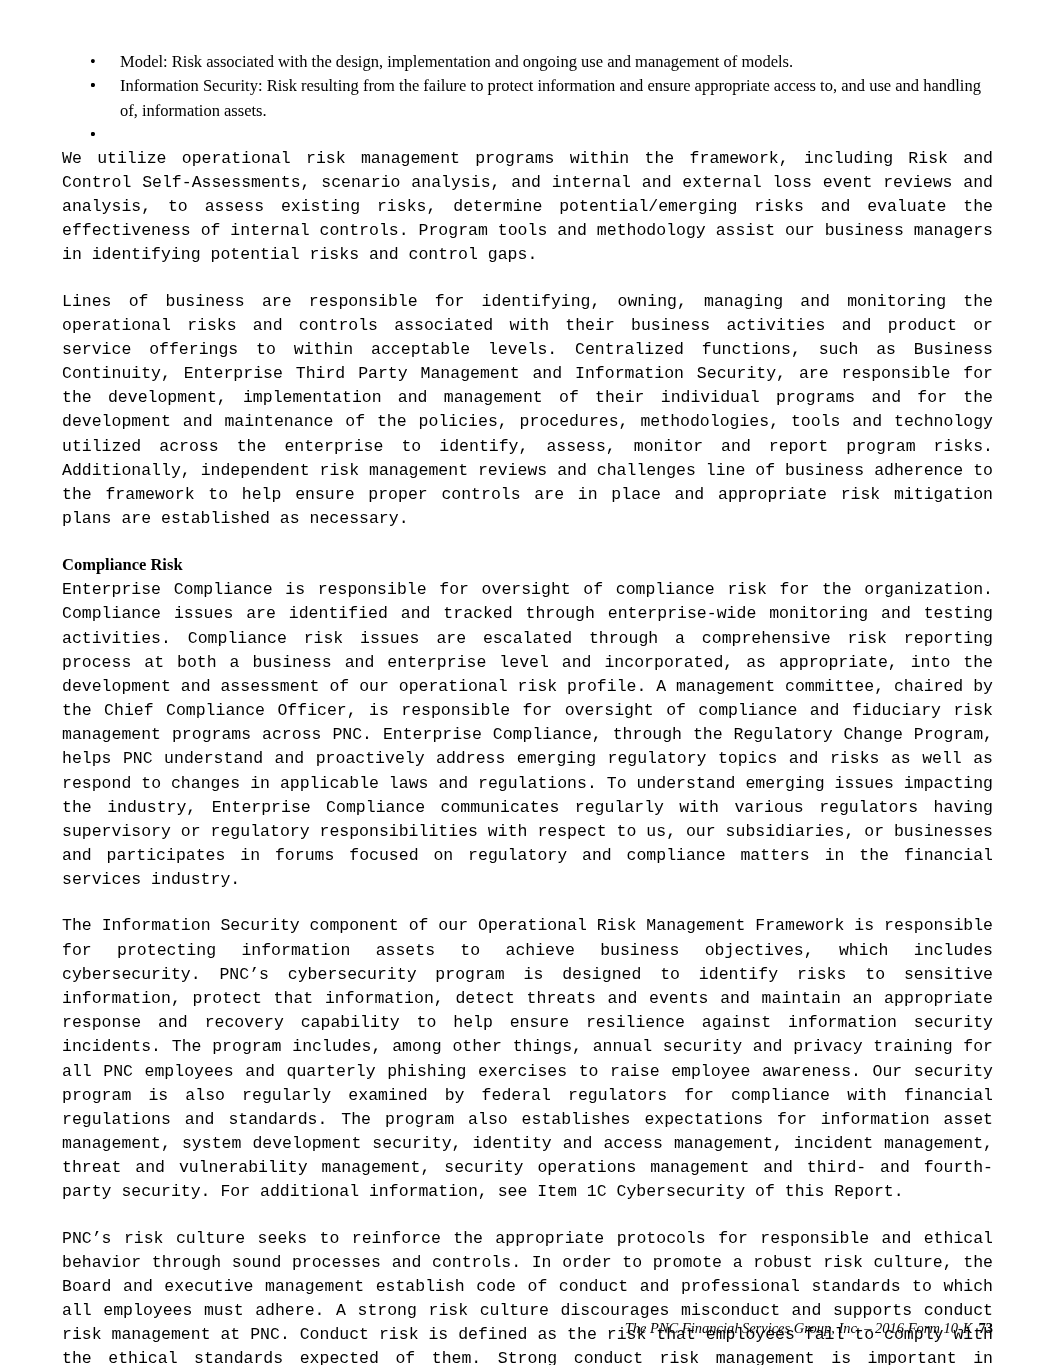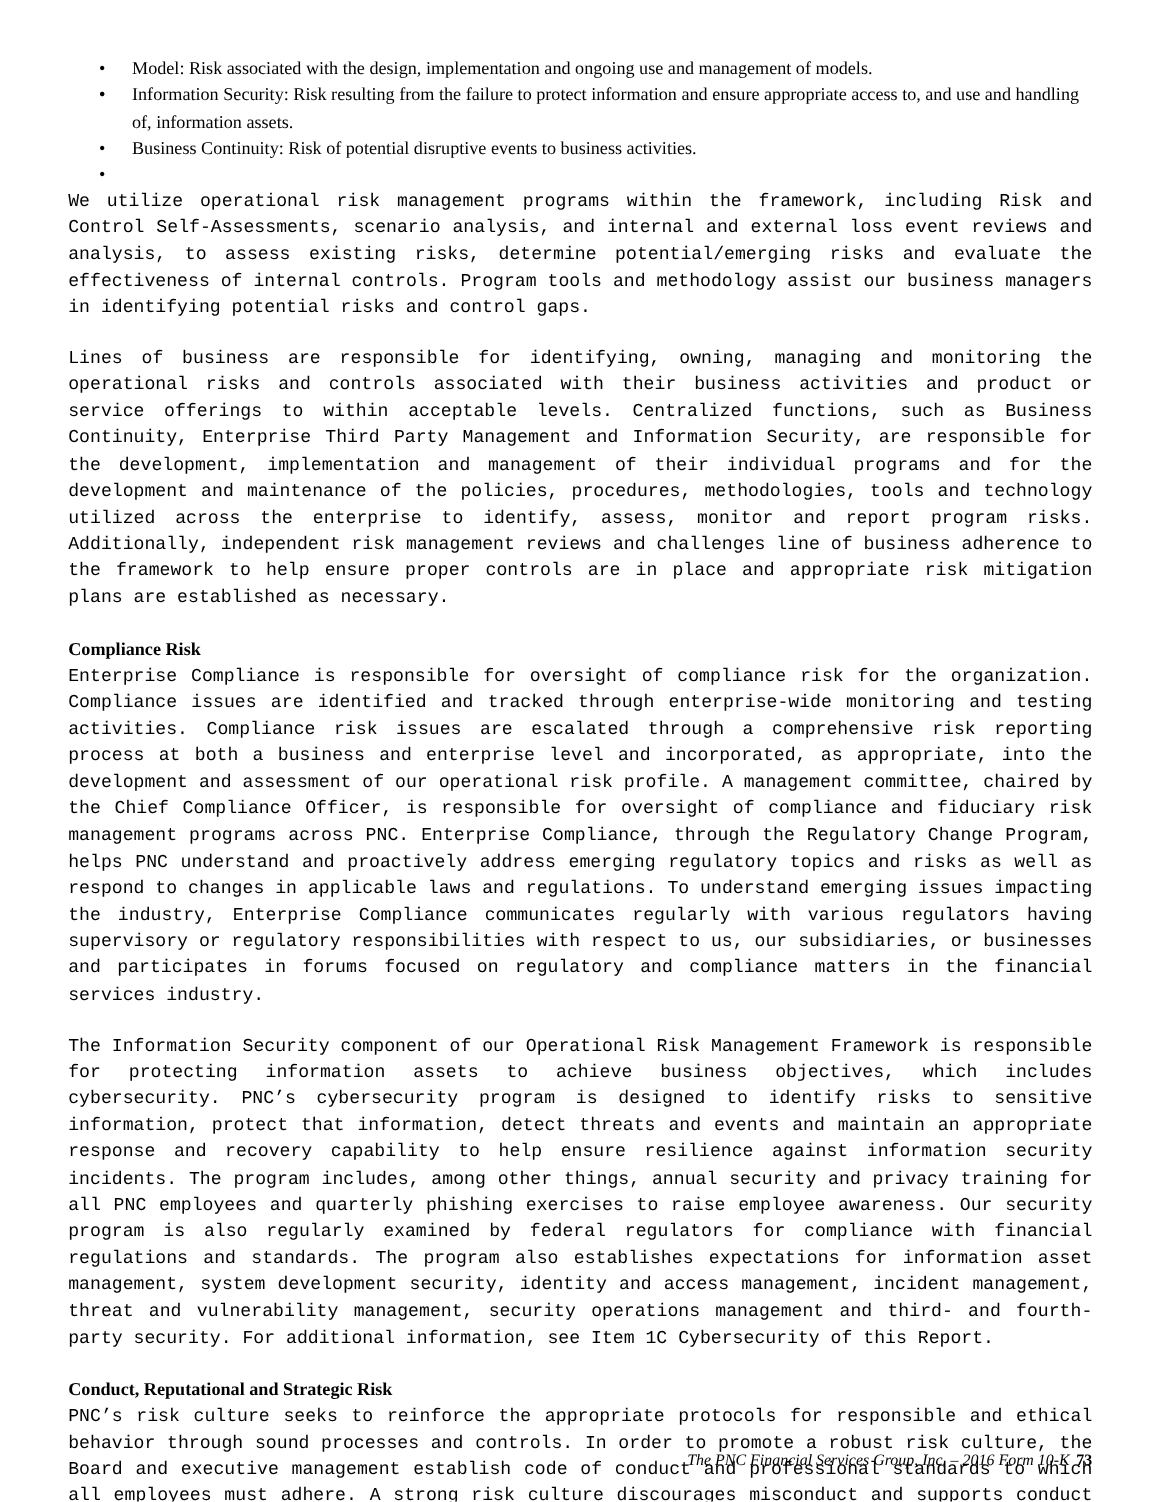--- a/index.html
+++ b/index.html
@@ -85,42 +85,41 @@
     <li>
       <span class="dot">•</span><span>Model: Risk associated with the design, implementation and ongoing use and management of models.</span>
     </li>
     <li>
       <span class="dot">•</span>
     </li>
     <li>
       <span class="dot">•</span><span>Information Security: Risk resulting from the failure to protect information and ensure appropriate access to, and use and handling of, information assets.</span>
     </li>
     <li>
-      <span class="dot">•</span><span>Business Continuity: Risk of potential disruptive events to business activities.</span>
+      <span class="dot">•</span>
     </li>
     <li>
       <span class="dot">•</span>
     </li>
   </ul>
 
   <p class="body first-after-list">We utilize operational risk management programs within the framework, including Risk and Control Self-Assessments, scenario analysis, and internal and external loss event reviews and analysis, to assess existing risks, determine potential/emerging risks and evaluate the effectiveness of internal controls. Program tools and methodology assist our business managers in identifying potential risks and control gaps.</p>
 
   <p class="body">Lines of business are responsible for identifying, owning, managing and monitoring the operational risks and controls associated with their business activities and product or service offerings to within acceptable levels. Centralized functions, such as Business Continuity, Enterprise Third Party Management and Information Security, are responsible for the development, implementation and management of their individual programs and for the development and maintenance of the policies, procedures, methodologies, tools and technology utilized across the enterprise to identify, assess, monitor and report program risks. Additionally, independent risk management reviews and challenges line of business adherence to the framework to help ensure proper controls are in place and appropriate risk mitigation plans are established as necessary.</p>
 
   <div class="section">
     <h3 class="subhead">Compliance Risk</h3>
     <p class="body">Enterprise Compliance is responsible for oversight of compliance risk for the organization. Compliance issues are identified and tracked through enterprise-wide monitoring and testing activities. Compliance risk issues are escalated through a comprehensive risk reporting process at both a business and enterprise level and incorporated, as appropriate, into the development and assessment of our operational risk profile. A management committee, chaired by the Chief Compliance Officer, is responsible for oversight of compliance and fiduciary risk management programs across PNC. Enterprise Compliance, through the Regulatory Change Program, helps PNC understand and proactively address emerging regulatory topics and risks as well as respond to changes in applicable laws and regulations. To understand emerging issues impacting the industry, Enterprise Compliance communicates regularly with various regulators having supervisory or regulatory responsibilities with respect to us, our subsidiaries, or businesses and participates in forums focused on regulatory and compliance matters in the financial services industry.</p>
   </div>
 
   <div class="section">
     <p class="body">The Information Security component of our Operational Risk Management Framework is responsible for protecting information assets to achieve business objectives, which includes cybersecurity. PNC’s cybersecurity program is designed to identify risks to sensitive information, protect that information, detect threats and events and maintain an appropriate response and recovery capability to help ensure resilience against information security incidents. The program includes, among other things, annual security and privacy training for all PNC employees and quarterly phishing exercises to raise employee awareness. Our security program is also regularly examined by federal regulators for compliance with financial regulations and standards. The program also establishes expectations for information asset management, system development security, identity and access management, incident management, threat and vulnerability management, security operations management and third- and fourth-party security. For additional information, see Item 1C Cybersecurity of this Report.</p>
   </div>
 
   <div class="section">
-    <h3 class="subhead">Conduct, Reputational and Strategic Risk</h3>
     <p class="body">PNC’s risk culture seeks to reinforce the appropriate protocols for responsible and ethical behavior through sound processes and controls. In order to promote a robust risk culture, the Board and executive management establish code of conduct and professional standards to which all employees must adhere. A strong risk culture discourages misconduct and supports conduct risk management at PNC. Conduct risk is defined as the risk that employees fail to comply with the ethical standards expected of them. Strong conduct risk management is important in supporting PNC’s risk culture where risk management is every employee’s responsibility. That responsibility enables the organization to operate within our risk appetite and emphasizes complying with laws and regulations. Reputational risk is another element of the ERM Framework and is defined as risk to PNC’s franchise, brand, and/or value based on a negative perception of PNC by its stakeholders and/or the changing expectations of its stakeholders. This risk can produce quantifiable impact materializing through means such as PNC’s brand value, corporate image, stock price, or other metric measuring the value of PNC or future earnings/ability to achieve business growth or meet strategic priorities. Another element of the ERM Framework that is also critical to optimizing shareholder returns is strategic risk. Strategic risk is the risk to earnings, capital, or liquidity that may arise from adverse business decisions, improper implementation of business decisions and/or inadequate response to changes in the business environment. Strategic risk is considered and assessed by our businesses in the annual strategic planning processes and monitored on an on-going basis as those plans are carried out.</p>
   </div>
 
   <div class="footer">
     <span>The PNC Financial Services Group, Inc. –  2016 Form 10-K</span><span class="pageno">73</span>
   </div>
 
 </div>
 
 </body></html>

